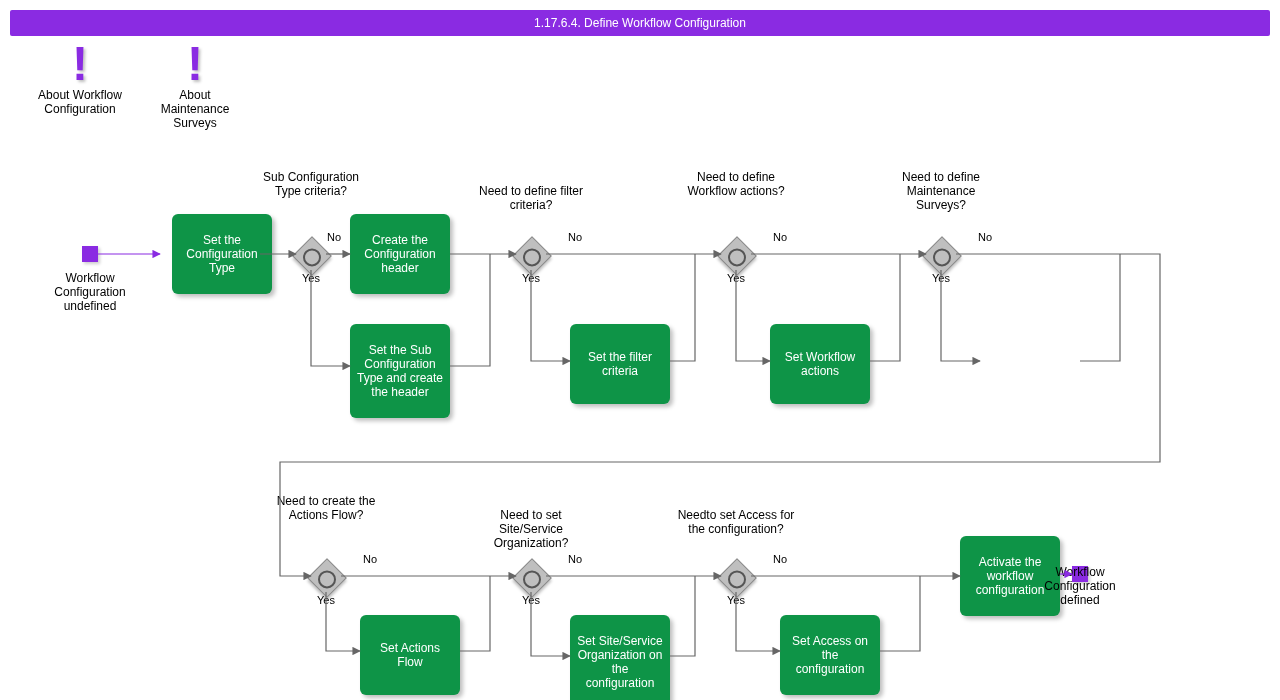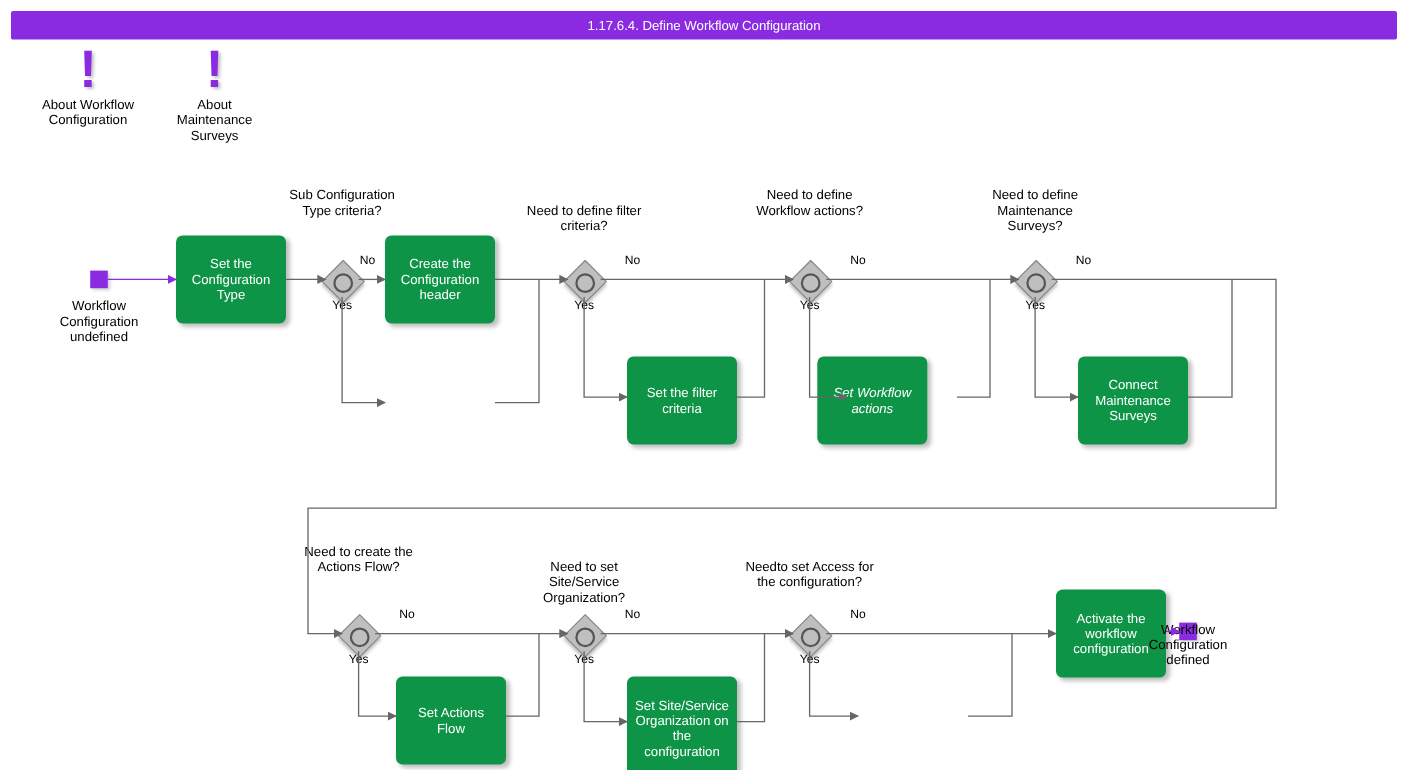--- a/index.html
+++ b/index.html
@@ -29,54 +29,54 @@
     <div class="cap">About Workflow Configuration</div>
   </div>
   <div class="bang" style="left:145px;top:0px;">
     <div class="mark">!</div>
     <div class="cap">About Maintenance Surveys</div>
   </div>
 
   <div class="event" style="left:82px;top:200px;"></div>
   <div class="event-cap" style="left:40px;top:225px;">Workflow Configuration undefined</div>
 
-  <div class="node" style="left:160px;top:168px;width:88px;height:68px;">Set the Configuration Type</div>
+  <div class="node" style="left:172px;top:168px;width:88px;height:68px;">Set the Configuration Type</div>
 
   <div class="gw" style="left:298px;top:196px;">
       <div class="inner"></div>
     </div>
   <div class="gw-cap" style="left:251px;top:124px;">Sub Configuration Type criteria?</div>
   <div class="lab" style="left:327px;top:185px;">No</div>
   <div class="lab" style="left:302px;top:226px;">Yes</div>
 
   <div class="node" style="left:350px;top:168px;width:88px;height:68px;">Create the Configuration header</div>
+  <div class="node" style="left:350px;top:278px;width:88px;height:82px;">Set the Sub Configuration Type and create the header</div>
 
   <div class="gw" style="left:518px;top:196px;">
       <div class="inner"></div>
     </div>
   <div class="gw-cap" style="left:471px;top:138px;">Need to define filter criteria?</div>
   <div class="lab" style="left:568px;top:185px;">No</div>
   <div class="lab" style="left:522px;top:226px;">Yes</div>
   <div class="node" style="left:570px;top:278px;width:88px;height:68px;">Set the filter criteria</div>
 
   <div class="gw" style="left:723px;top:196px;">
       <div class="inner"></div>
     </div>
   <div class="gw-cap" style="left:676px;top:124px;">Need to define Workflow actions?</div>
   <div class="lab" style="left:773px;top:185px;">No</div>
   <div class="lab" style="left:727px;top:226px;">Yes</div>
-  <div class="node" style="left:743px;top:278px;width:88px;height:68px;font-style:italic;">Set Workflow actions</div>
+  <div class="node" style="left:770px;top:278px;width:88px;height:68px;">Set Workflow actions</div>
 
   <div class="gw" style="left:928px;top:196px;">
       <div class="inner"></div>
     </div>
   <div class="gw-cap" style="left:881px;top:124px;">Need to define Maintenance Surveys?</div>
   <div class="lab" style="left:978px;top:185px;">No</div>
   <div class="lab" style="left:932px;top:226px;">Yes</div>
-  <div class="node" style="left:980px;top:278px;width:88px;height:68px;">Connect Maintenance Surveys</div>
 
   <div class="gw" style="left:313px;top:518px;">
       <div class="inner"></div>
     </div>
   <div class="gw-cap" style="left:266px;top:448px;">Need to create the Actions Flow?</div>
   <div class="lab" style="left:363px;top:507px;">No</div>
   <div class="lab" style="left:317px;top:548px;">Yes</div>
   <div class="node" style="left:360px;top:569px;width:88px;height:68px;">Set Actions Flow</div>
 
   <div class="gw" style="left:518px;top:518px;">
@@ -86,20 +86,21 @@
   <div class="lab" style="left:568px;top:507px;">No</div>
   <div class="lab" style="left:522px;top:548px;">Yes</div>
   <div class="node" style="left:570px;top:569px;width:88px;height:82px;">Set Site/Service Organization on the configuration</div>
 
   <div class="gw" style="left:723px;top:518px;">
       <div class="inner"></div>
     </div>
   <div class="gw-cap" style="left:676px;top:462px;">Needto set Access for the configuration?</div>
   <div class="lab" style="left:773px;top:507px;">No</div>
   <div class="lab" style="left:727px;top:548px;">Yes</div>
+  <div class="node" style="left:780px;top:569px;width:88px;height:68px;">Set Access on the configuration</div>
 
   <div class="node" style="left:960px;top:490px;width:88px;height:68px;">Activate the workflow configuration</div>
 
   <div class="event" style="left:1072px;top:520px;"></div>
   <div class="event-cap" style="left:1030px;top:519px;">Workflow Configuration defined</div>
 
   <svg class="wire" width="1280" height="700">
     <defs>
       <marker id="ah" viewBox="0 0 10 10" refX="9" refY="5" markerWidth="7" markerHeight="7" orient="auto-start-reverse">
         <path d="M0,0 L10,5 L0,10 z" fill="#666"></path>

